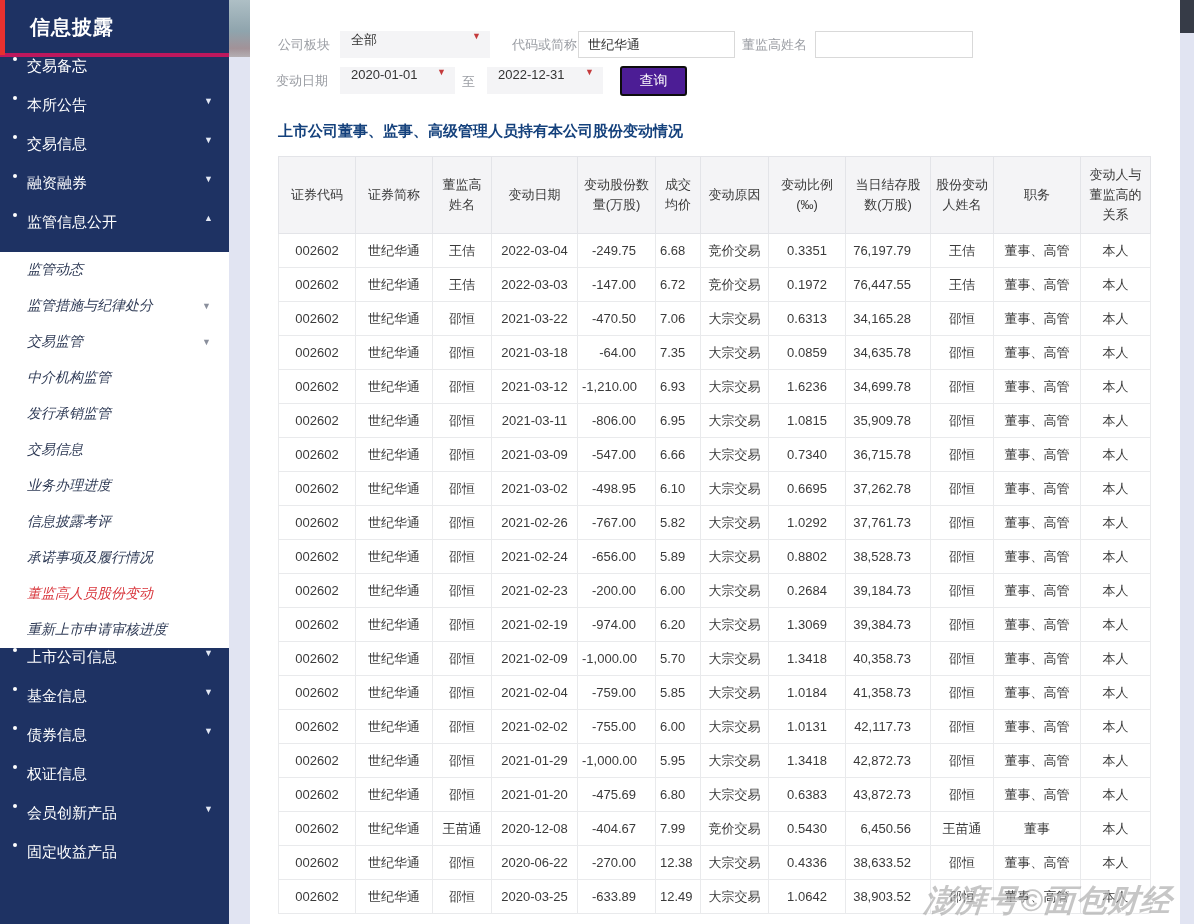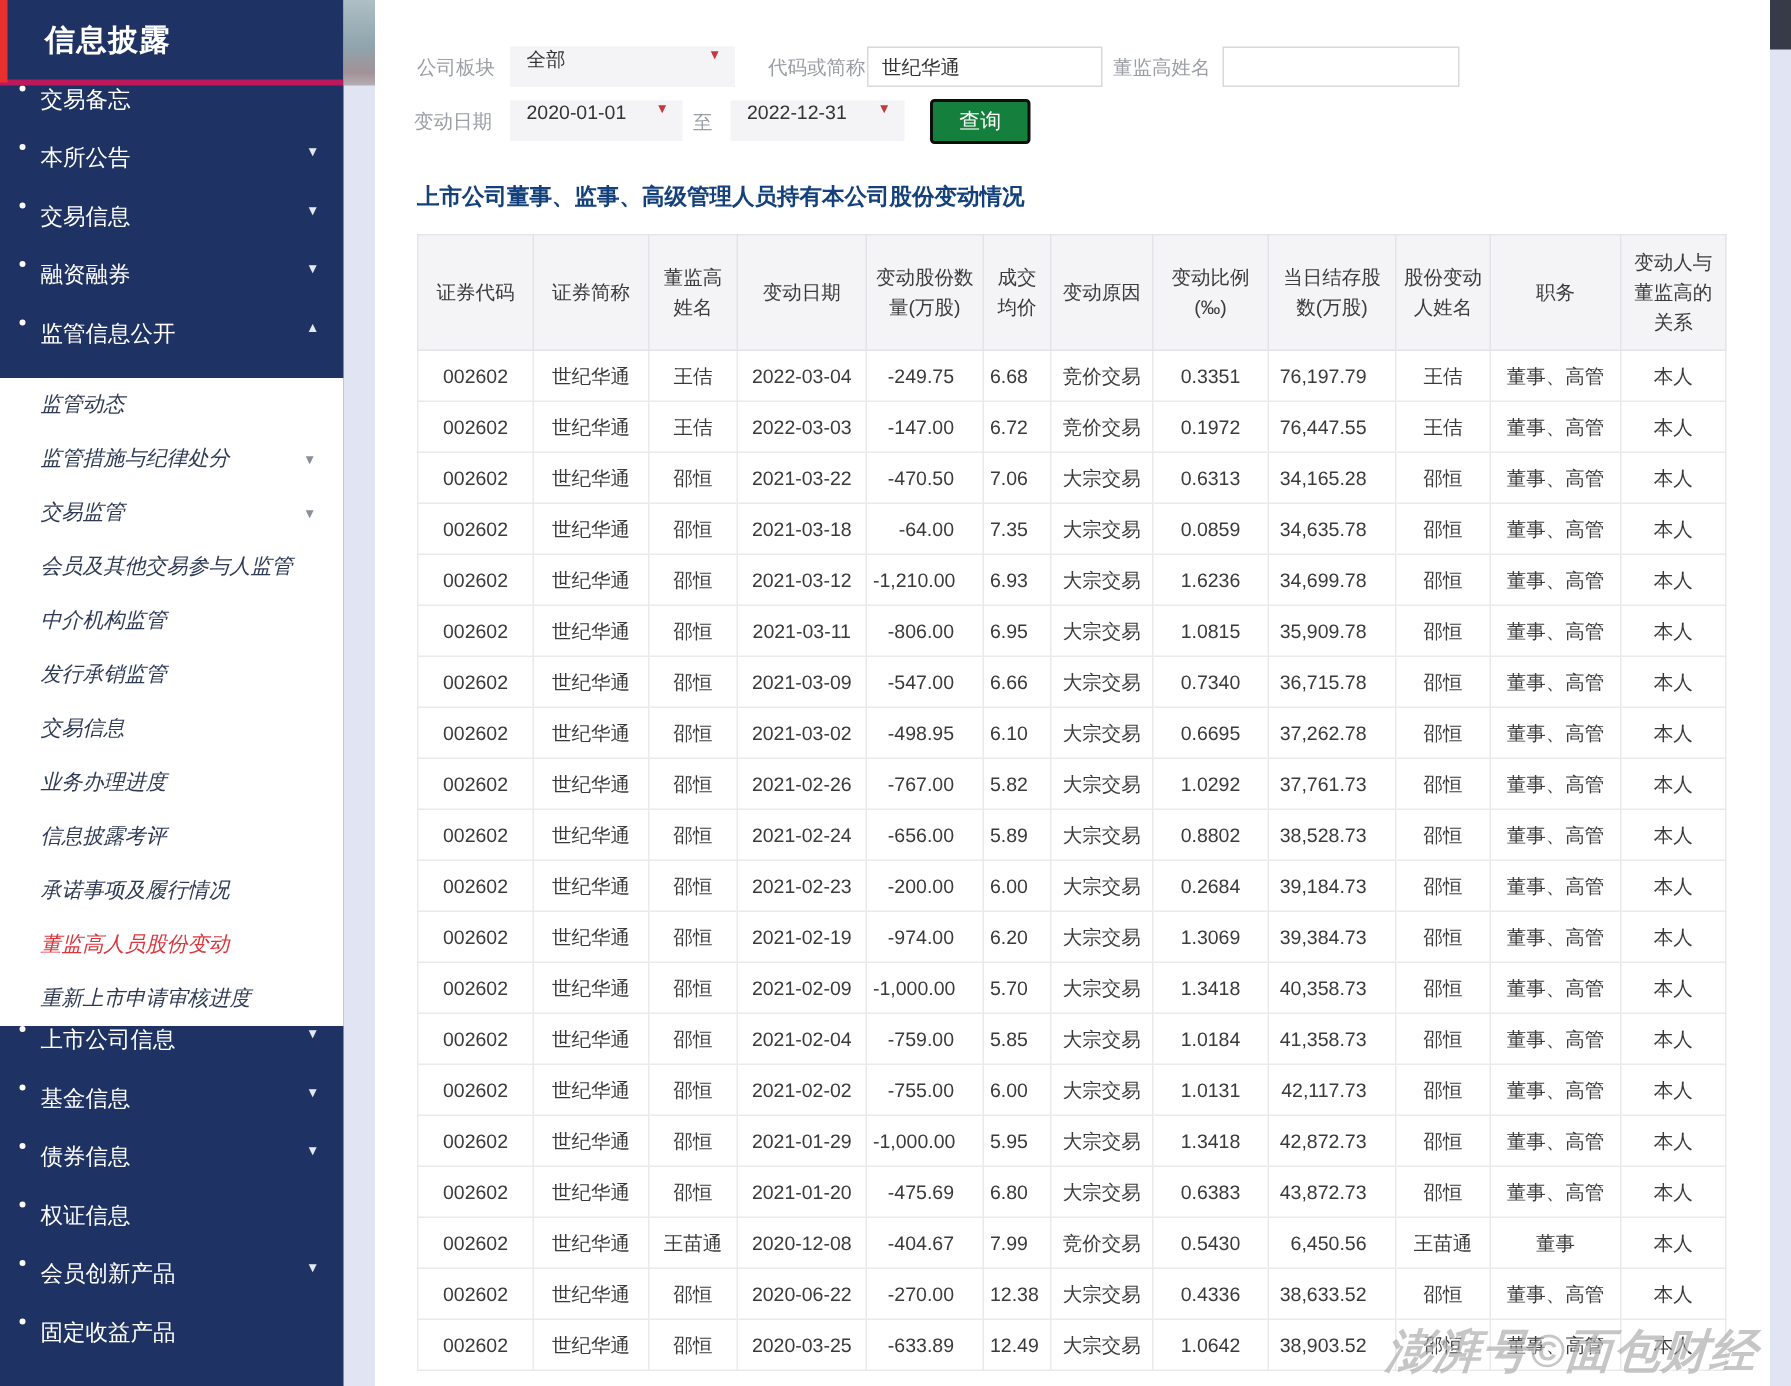--- a/index.html
+++ b/index.html
@@ -30,21 +30,21 @@
   
   .content { position:absolute; left:250px; top:0; width:930px; height:924px; background:#ffffff; }
   .flabel { position:absolute; color:#9a9da3; font-size:13px; line-height:27px; }
   .fselect { position:absolute; height:27px; background:#f4f4f6; display:flex; 
      padding:0 9px 0 11px; font-size:13px; color:#333; cursor:pointer; }
   .fselect .sel-text { flex:1; }
   .caret-red { color:#c43a3c; font-size:9px; margin-left:8px; flex:none; }
   .finput { position:absolute; height:27px; border:1px solid #d9d9d9; background:#fff; font-size:13px;
      color:#333; padding:0 9px; outline:none; font-family:inherit; }
   .to-label { position:absolute; color:#9a9da3; font-size:13px; line-height:29px; }
-  .search-btn { position:absolute; left:370px; top:66px; width:67px; height:30px; background:#15803d;
+  .search-btn { position:absolute; left:370px; top:66px; width:67px; height:30px; background:#4c1d95;
      color:#fff; font-size:14px; border:2px solid #0d0d0d; border-radius:3px; cursor:pointer; font-family:inherit; }
 
   .table-title { position:absolute; left:28px; top:122px; color:#14417c; font-size:15px; font-weight:600; }
 
   table.holdings { position:absolute; left:28px; top:156px; width:872px; border-collapse:collapse;
      table-layout:fixed; font-size:13px; color:#3a3a3a; }
   table.holdings th { background:#f4f4f6; border:1px solid #e3e4e8; font-weight:normal; height:77px;
      padding:2px 5px; text-align:center; line-height:1.55; }
   table.holdings td { border:1px solid #e9eaec; height:34px; text-align:center; padding:0 4px;
      overflow:hidden; white-space:nowrap; background:#fff; }
@@ -93,23 +93,20 @@
         <div class="sub-item">
           <span class="sub-label">监管动态</span>
         </div>
         <div class="sub-item">
           <span class="sub-label">监管措施与纪律处分</span>
           <span class="sub-caret">▼</span>
         </div>
         <div class="sub-item">
           <span class="sub-label">交易监管</span>
           <span class="sub-caret">▼</span>
-        </div>
-        <div class="sub-item">
-          <span class="sub-label">会员及其他交易参与人监管</span>
         </div>
         <div class="sub-item">
           <span class="sub-label">中介机构监管</span>
         </div>
         <div class="sub-item">
           <span class="sub-label">发行承销监管</span>
         </div>
         <div class="sub-item">
           <span class="sub-label">交易信息</span>
         </div>

